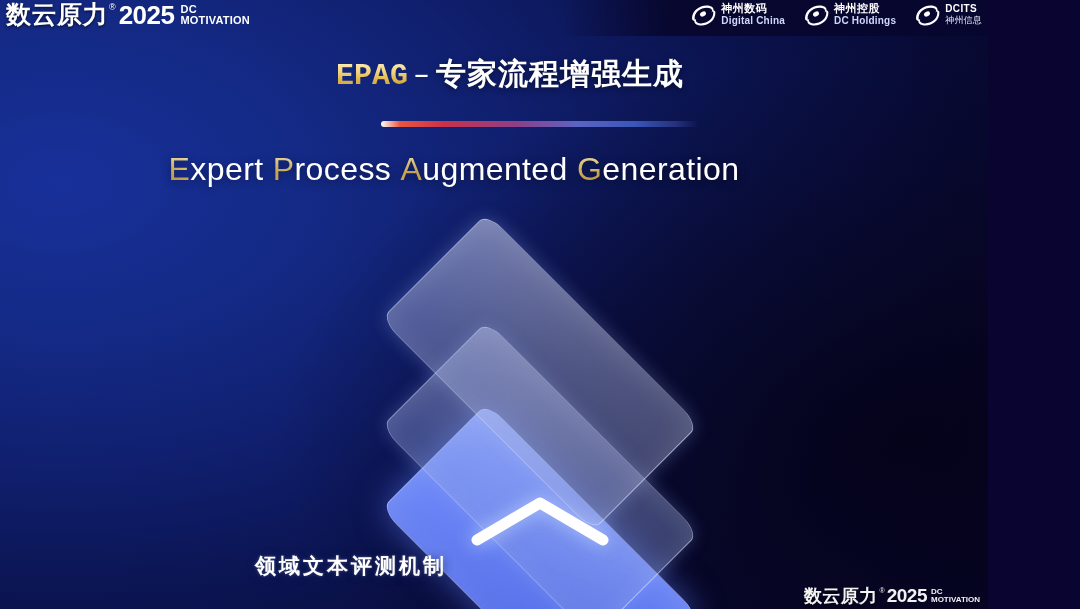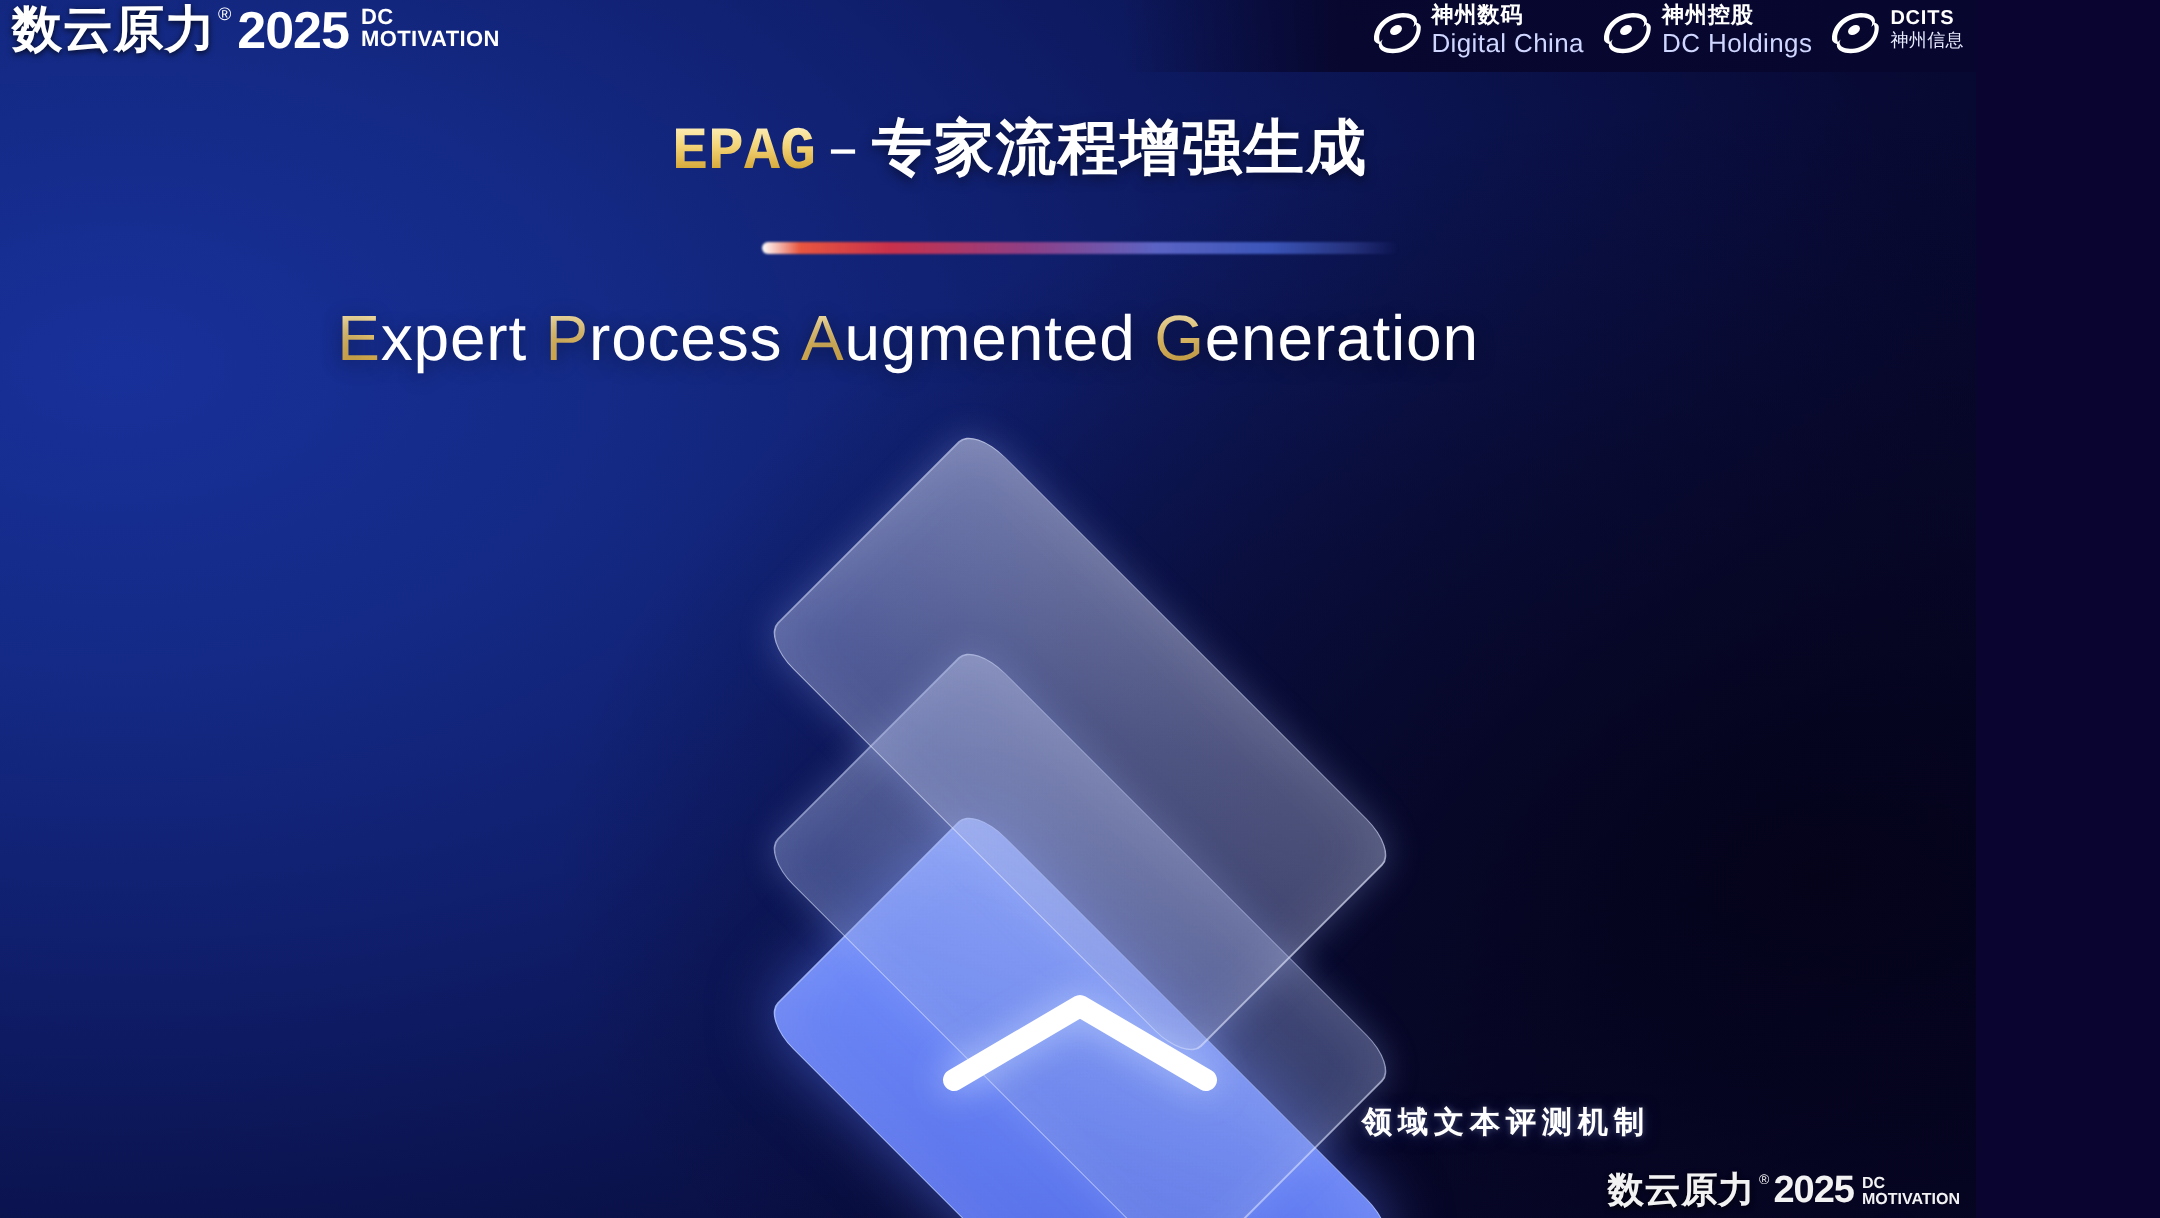--- a/index.html
+++ b/index.html
@@ -52,28 +52,28 @@
   .livetitle{
     position:absolute; left:6px; top:50px; z-index:9;
     font-size:25px; font-weight:700; color:#ffffff; letter-spacing:.5px;
     text-shadow:0 2px 5px rgba(0,0,0,.8);
     font-family:"DejaVu Sans","Liberation Sans",sans-serif;
   }
 
   
   .corp-logos{
     position:absolute; right:6px; top:2px; z-index:9;
-    display:flex; align-items:center; gap:8px;
+    display:flex; align-items:center; gap:18px;
   }
   .corp{ display:flex; align-items:center; gap:5px; }
   .corp .mark{ width:26px; height:24px; flex:none; }
   .corp .txt{ line-height:1; }
   .corp .cn{ display:block; font-size:11px; font-weight:700; color:#fff; letter-spacing:.5px;
     font-family:"DejaVu Sans","Liberation Sans",sans-serif; }
-  .corp .en{ display:block; font-size:13px; font-weight:400; color:#cfd6ff; letter-spacing:.2px; margin-top:2px; }
+  .corp .en{ display:block; font-size:10px; font-weight:700; color:#cfd6ff; letter-spacing:.2px; margin-top:2px; }
   .corp.dcits .cn{ font-size:10px; letter-spacing:.4px; font-family:"Liberation Sans",sans-serif; }
   .corp.dcits .en{ font-size:9px; color:#e8ecff; font-family:"DejaVu Sans",sans-serif; font-weight:400; }
 
   
   .headline{
     position:absolute; left:336px; top:54px; z-index:8;
     font-size:30px; font-weight:700; white-space:nowrap;
     font-family:"DejaVu Sans","Liberation Sans",sans-serif;
     letter-spacing:1px;
   }
@@ -135,21 +135,21 @@
   #layer-bot{ top:190px; }
   #layer-bot .face{
     background:linear-gradient(135deg, #7d98fa 0%, #6b86f6 40%, #5972ea 72%, #4b63d8 100%);
     border:1.5px solid rgba(190,208,255,.65);
     box-shadow:0 0 46px rgba(92,122,246,.55), inset 0 0 48px rgba(255,255,255,.12);
   }
 
   .lbl{ position:absolute; z-index:6; color:#ffffff; white-space:nowrap;
         text-shadow:0 1px 8px rgba(20,30,90,.85), 0 0 3px rgba(255,255,255,.35);
         font-family:"DejaVu Sans","Liberation Sans",sans-serif; }
-  #lbl-top{ left:0; right:0; top:330px; text-align:right; font-size:15px; font-weight:700; letter-spacing:3px; }
+  #lbl-top{ left:0; right:0; top:330px; text-align:left; font-size:21px; font-weight:700; letter-spacing:3px; }
   #lbl-long{ left:602px; top:436px; font-size:21px; font-weight:500; letter-spacing:2px;
              transform:rotate(-29deg); transform-origin:0 50%; }
 
   .chev{ position:absolute; left:0; right:0; top:272px; text-align:center; z-index:6; }
   .chev svg{ filter:drop-shadow(0 0 9px rgba(190,210,255,.85)); }
 
   
   .watermark{
     position:absolute; right:8px; bottom:3px; z-index:9;
     display:flex; align-items:flex-start; gap:2px; opacity:.95;

